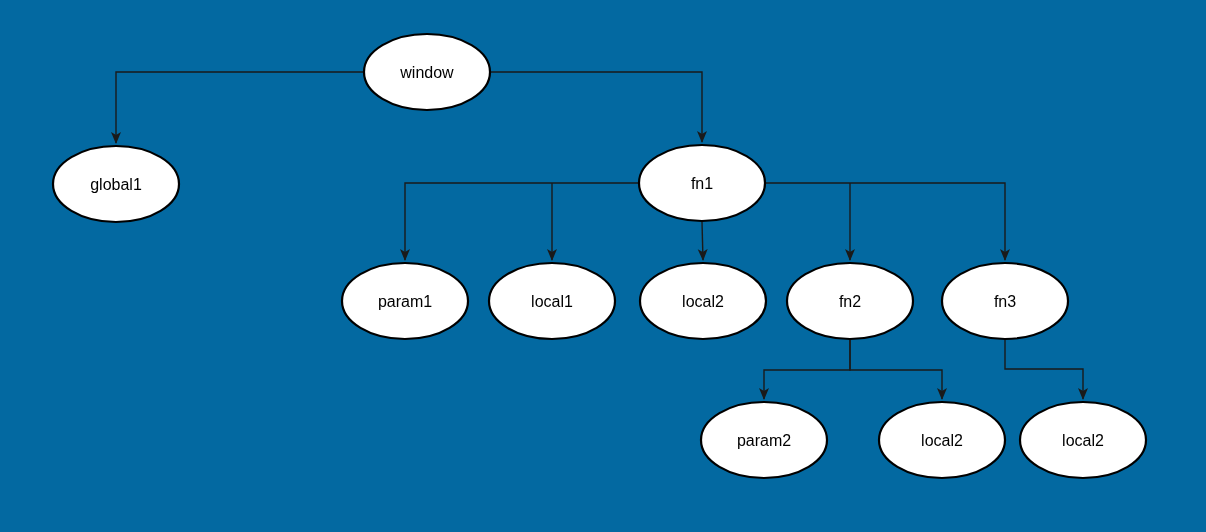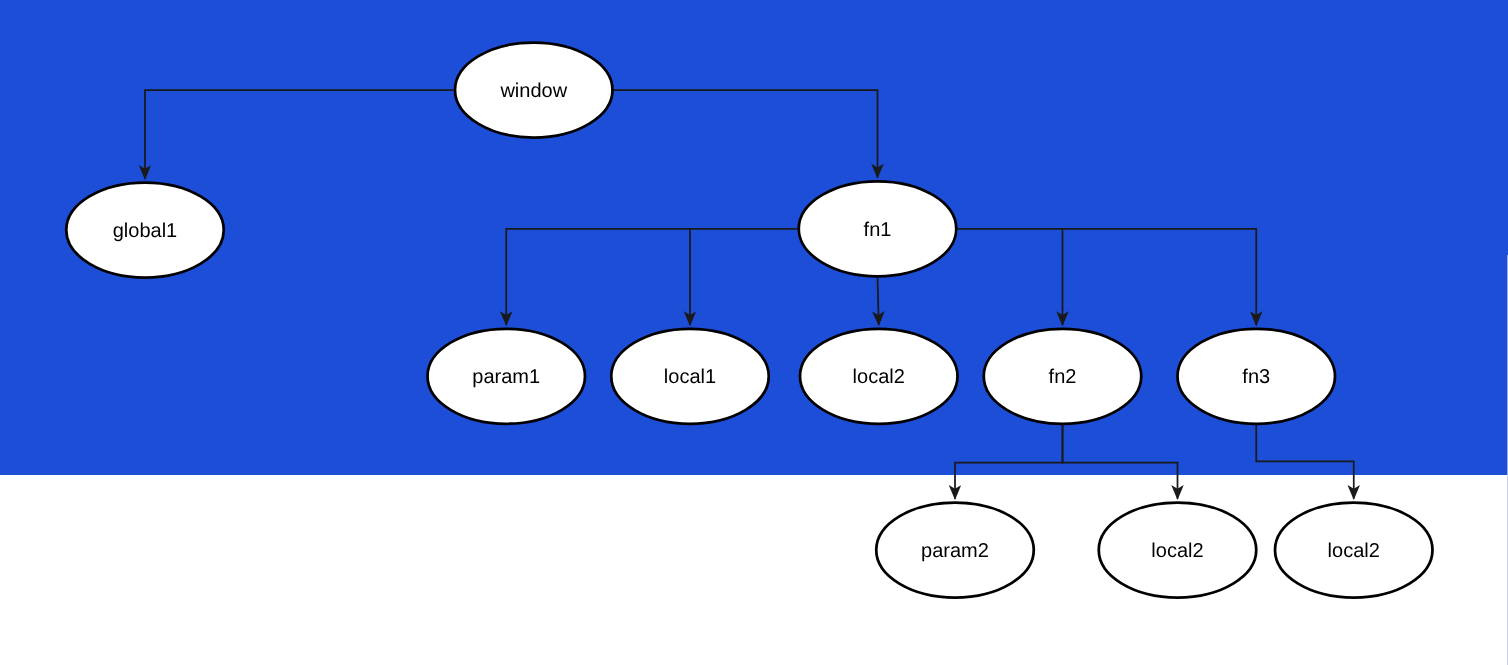--- a/index.html
+++ b/index.html
@@ -7,22 +7,22 @@
     padding: 0;
     background: #ffffff;
     width: 1206px;
     height: 532px;
     overflow: hidden;
     font-family: "Liberation Sans", sans-serif;
   }
   .canvas-wrap {
     position: relative;
     width: 1206px;
-    height: 380px;
-    background: #1d4ed8;
+    height: 532px;
+    background: #0369a1;
   }
   svg {
     display: block;
   }
   .node-label {
     font-family: "Liberation Sans", sans-serif;
     -webkit-user-select: none;
     user-select: none;
   }
 </style>

